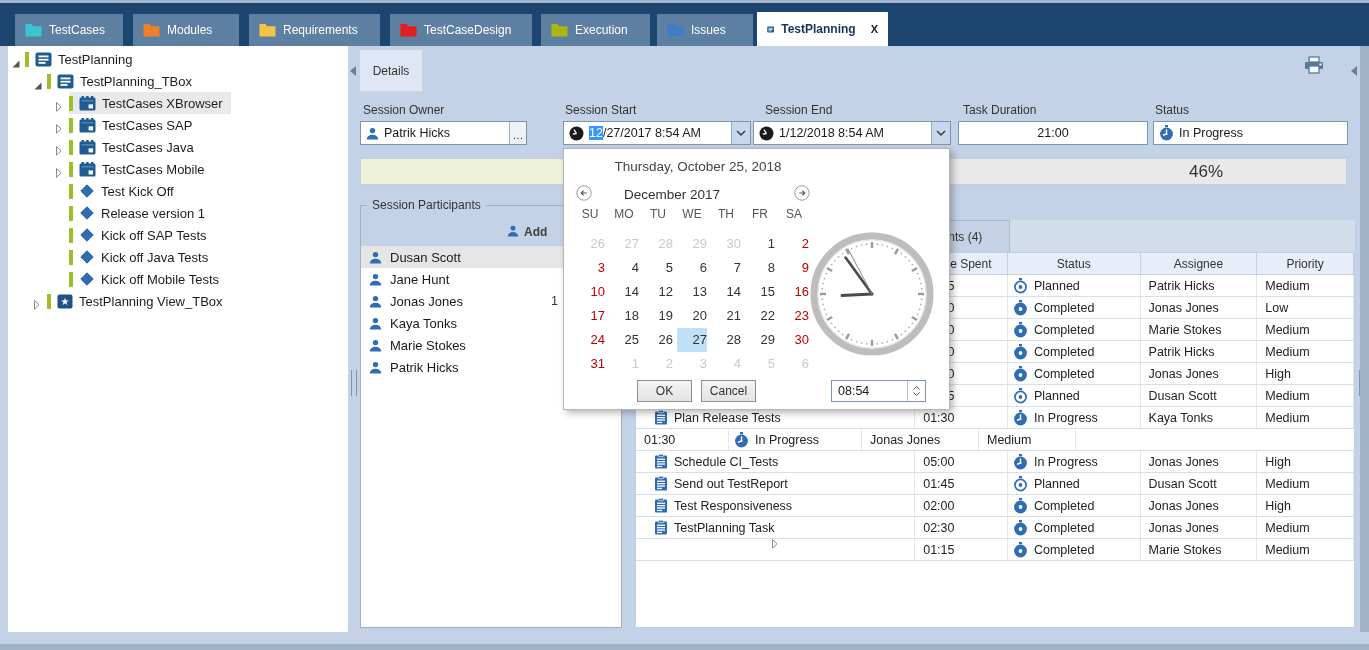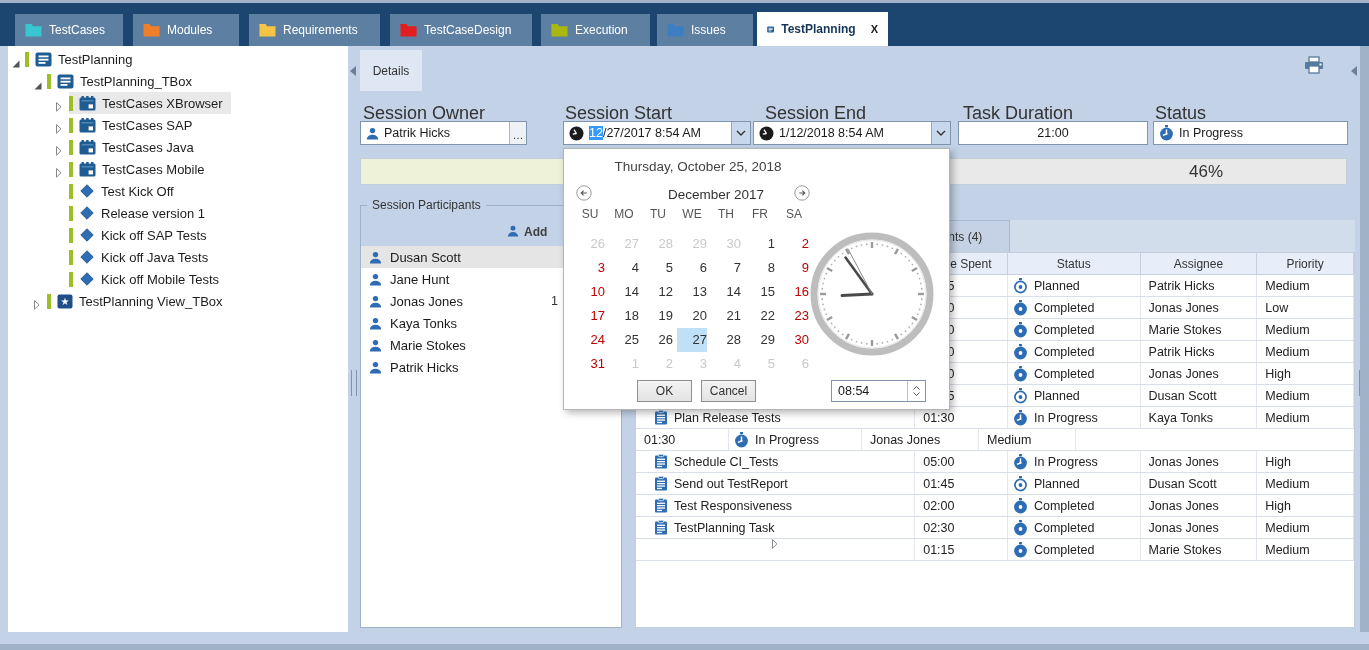--- a/index.html
+++ b/index.html
@@ -18,21 +18,21 @@
   #treepanel{left:8px;top:46px;width:340px;height:586px;background:#ffffff;overflow:hidden;}
   .trow{position:relative;height:22px;}
   .trow .arrow{position:absolute;top:6px;}
   .trow .content{position:absolute;top:0;height:22px;display:flex;align-items:center;gap:6px;
                  padding:0 8px 0 0;font-size:13px;color:#1d1d1d;white-space:nowrap;}
   .trow.selected .content{background:#e9e9e9;}
   .gbar{width:4px;height:15px;background:#9cbf26;display:inline-block;}
   
   #detailsTab{left:360px;top:50px;width:62px;height:41px;background:#dee7f3;
               display:flex;align-items:center;justify-content:center;font-size:12px;color:#333;}
-  .flabel{position:absolute;top:103px;font-size:18px;color:#333;}
+  .flabel{position:absolute;top:103px;font-size:12px;color:#333;}
   .field{position:absolute;top:121px;height:24px;background:#fff;border:1px solid #7f94ad;
          box-sizing:border-box;display:flex;align-items:center;font-size:12.5px;color:#1a1a1a;}
   .field .ic{margin:0 5px 0 5px;display:flex;}
   .sel{background:#3399ff;color:#fff;}
   .dropbtn{margin-left:auto;width:18px;height:22px;background:#c7d7ec;border-left:1px solid #93a7c0;
            display:flex;align-items:center;justify-content:center;}
   .dotsbtn{margin-left:auto;width:17px;height:22px;background:#eef1f5;border-left:1px solid #a9b4c2;
            display:flex;align-items:flex-end;justify-content:center;font-size:11px;color:#333;padding-bottom:3px;box-sizing:border-box;}
   
   #progress{left:360px;top:158px;width:987px;height:27px;background:#e9e9e9;border:1px solid #c3cedd;box-sizing:border-box;}
@@ -56,21 +56,21 @@
   .hrow{display:flex;height:21px;background:#e7eef9;border-bottom:1px solid #c6d0df;}
   .hcell{box-sizing:border-box;border-right:1px solid #c6d0df;font-size:12px;color:#333;
          display:flex;align-items:center;justify-content:center;}
   .rrow{display:flex;height:21px;border-bottom:1px solid #d9dfe9;background:#fff;}
   .rcell{box-sizing:border-box;border-right:1px solid #e2e7ef;font-size:12.5px;color:#222;
          display:flex;align-items:center;white-space:nowrap;overflow:hidden;}
   
   #popup{left:563px;top:148px;width:387px;height:262px;background:#fff;border:1px solid #b5b5b5;
          box-shadow:3px 3px 7px rgba(0,0,0,.28);z-index:50;box-sizing:border-box;}
   #dptitle{position:absolute;left:14px;top:10px;width:240px;text-align:center;font-size:13.5px;color:#444;}
-  #dpmonth{position:absolute;left:60px;top:38px;width:140px;text-align:right;font-size:13.5px;color:#333;}
+  #dpmonth{position:absolute;left:60px;top:38px;width:140px;text-align:left;font-size:13.5px;color:#333;}
   .navarr{position:absolute;top:36px;width:16px;height:16px;}
   #dpdays{position:absolute;left:0;top:58px;}
   .dh{position:absolute;width:34px;text-align:center;font-size:12px;color:#555;}
   .dcell{position:absolute;width:30px;height:24px;line-height:24px;text-align:right;font-size:13px;}
   .d-normal{color:#333;} .d-muted{color:#c9c9c9;} .d-weekend{color:#c00000;}
   .d-selected{background:#bfe0f7;color:#333;}
   .pbtn{position:absolute;top:231px;width:55px;height:22px;background:linear-gradient(#f4f4f4,#e3e3e3);
         border:1px solid #8f8f8f;box-sizing:border-box;font-size:12px;color:#333;
         display:flex;align-items:center;justify-content:center;}
   #timefield{position:absolute;left:267px;top:231px;width:95px;height:22px;border:1px solid #8094ad;

